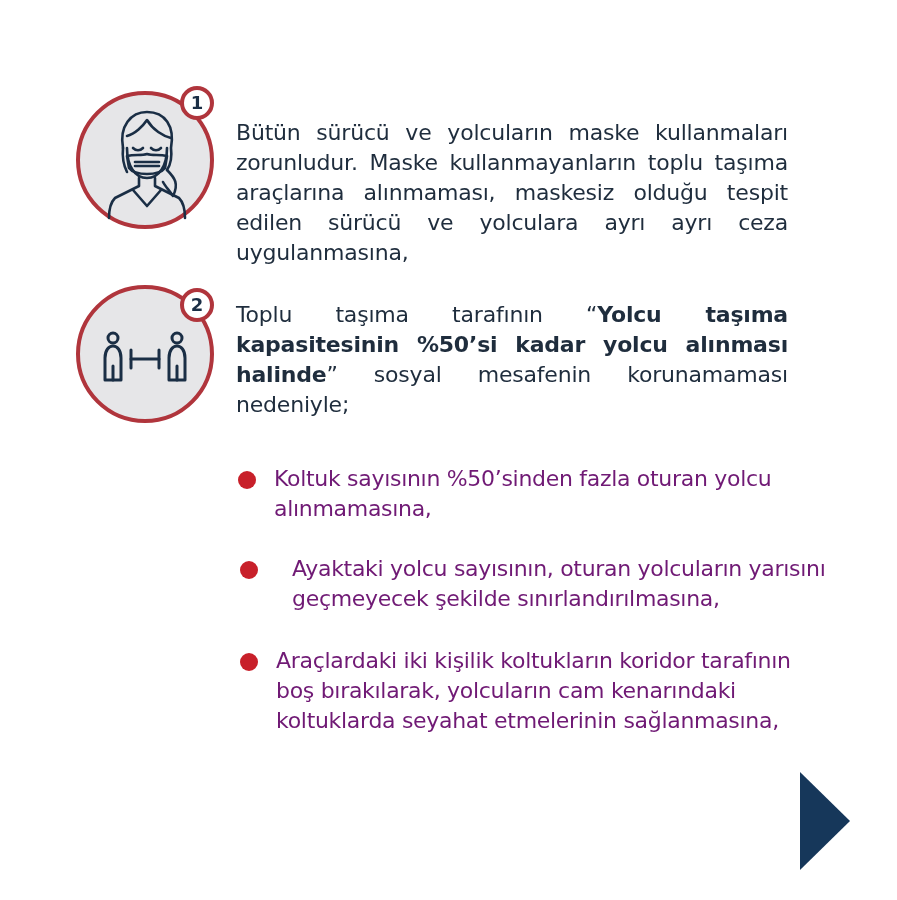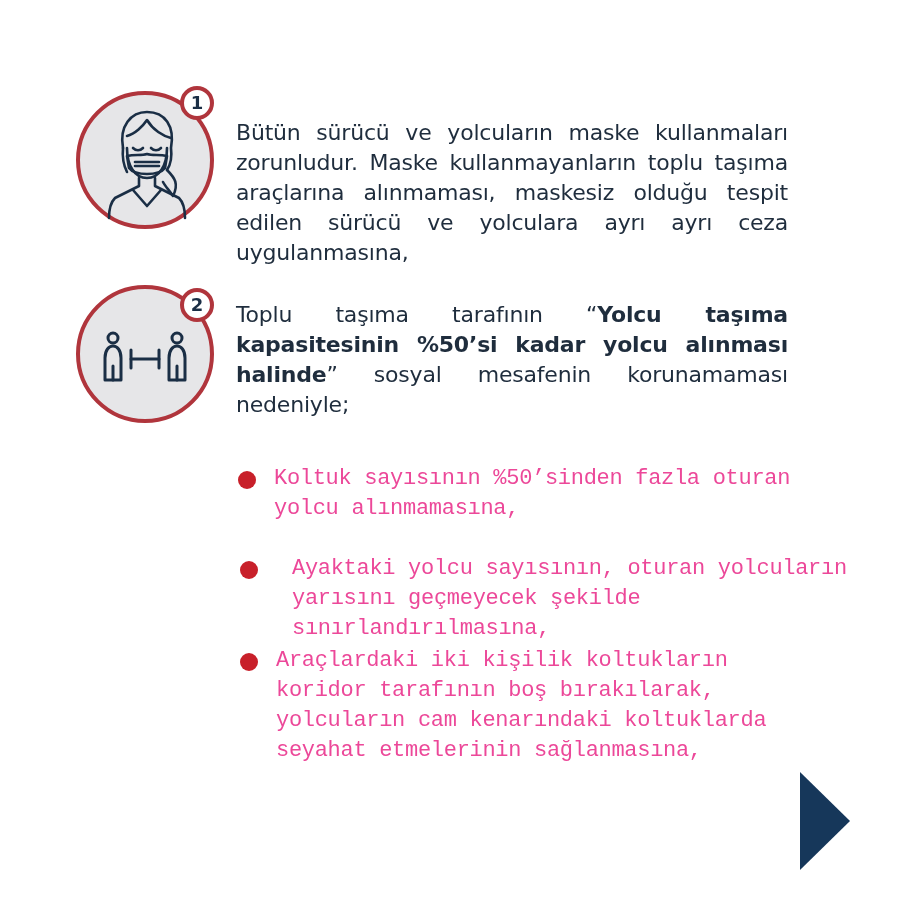--- a/index.html
+++ b/index.html
@@ -21,22 +21,21 @@
     .bullet {
       position: absolute; left: 236px; width: 580px;
     }
     .bullet .dot {
       position: absolute; left: 2px; top: 7px; width: 18px; height: 18px;
       border-radius: 50%; background: #c8202a;
     }
     .bullet .btext {
       position: absolute; left: 38px; width: 560px;
       font-size: 22px; line-height: 30px; letter-spacing: -0.3px;
-      color: #ec4899;
-      font-family: Liberation Mono, monospace;
+      color: #701a75;
     }
     .next-arrow {
       position: absolute; left: 800px; top: 772px; width: 50px; height: 98px;
       cursor: pointer;
     }
   </style>
 </head>
 <body>
 
 <div class="icon-wrap" style="left:75px; top:86px;">

